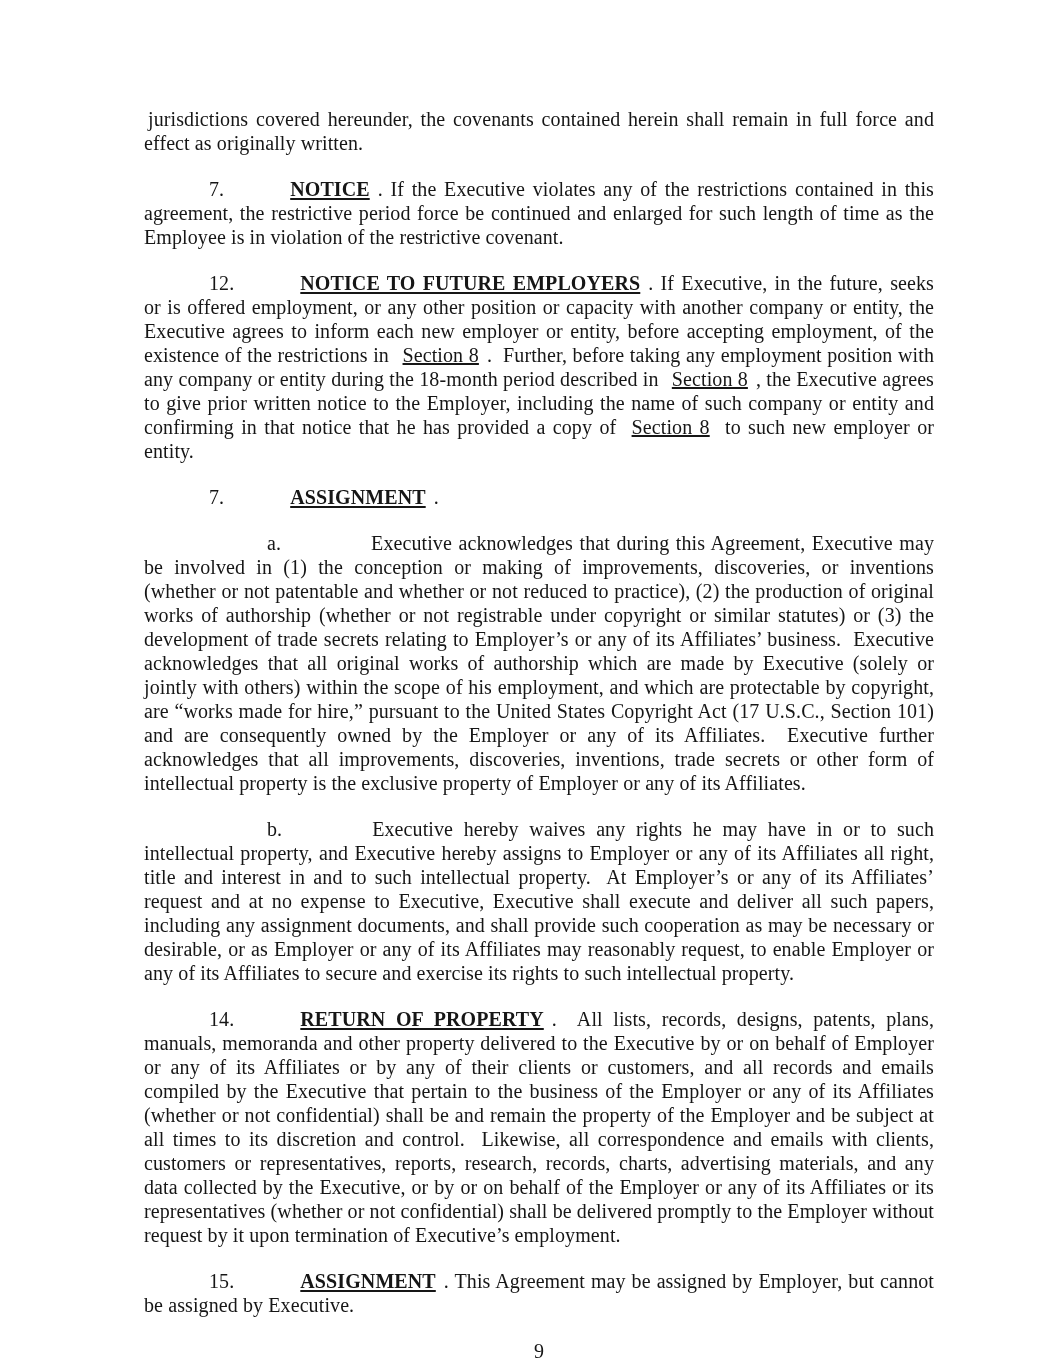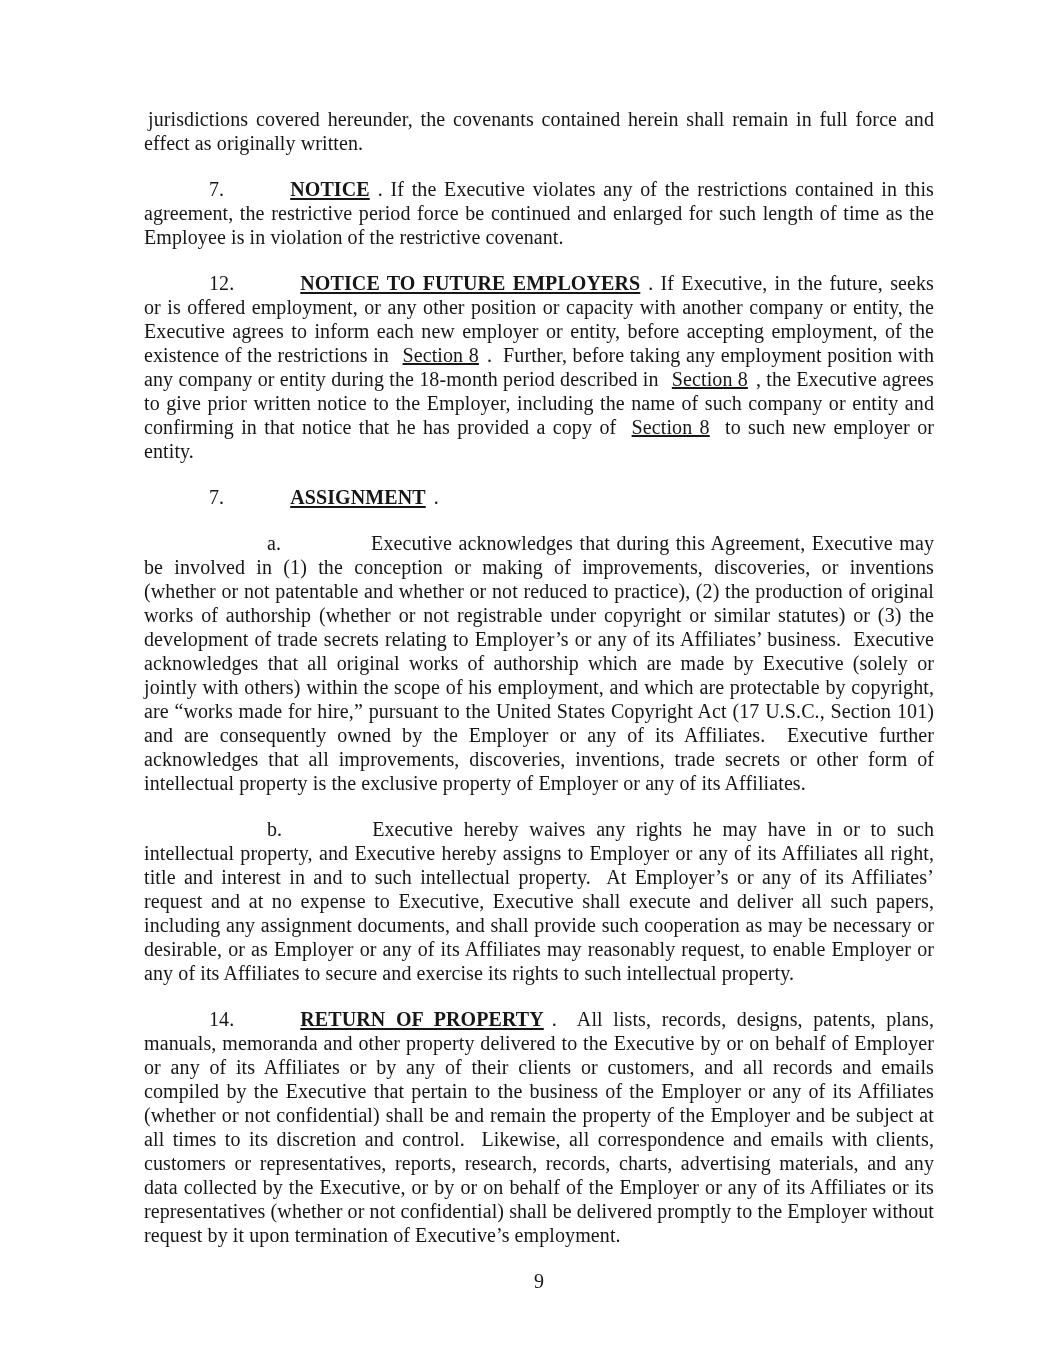--- a/index.html
+++ b/index.html
@@ -50,15 +50,16 @@
 
 <div class="page">
   <div id="document-body">
       <p class="para flush"><span>jurisdictions covered hereunder, the covenants contained herein shall remain in full force and effect as originally written.</span></p>
       <p class="para num"><span>7.</span><span class="tab tab-num"></span><span class="heading">NOTICE</span><span>. If the Executive violates any of the restrictions contained in this agreement, the restrictive period force be continued and enlarged for such length of time as the Employee is in violation of the restrictive covenant.</span></p>
       <p class="para num"><span>12.</span><span class="tab tab-num"></span><span class="heading">NOTICE TO FUTURE EMPLOYERS</span><span>. If Executive, in the future, seeks or is offered employment, or any other position or capacity with another company or entity, the Executive agrees to inform each new employer or entity, before accepting employment, of the existence of the restrictions in </span><span class="uline">Section 8</span><span>.&nbsp; Further, before taking any employment position with any company or entity during the 18-month period described in </span><span class="uline">Section 8</span><span>, the Executive agrees to give prior written notice to the Employer, including the name of such company or entity and confirming in that notice that he has provided a copy of </span><span class="uline">Section 8</span><span> to such new employer or entity.</span></p>
       <p class="para num"><span>7.</span><span class="tab tab-num"></span><span class="heading">ASSIGNMENT</span><span>.</span></p>
       <p class="para sub"><span>a.</span><span class="tab tab-sub"></span><span>Executive acknowledges that during this Agreement, Executive may be involved in (1) the conception or making of improvements, discoveries, or inventions (whether or not patentable and whether or not reduced to practice), (2) the production of original works of authorship (whether or not registrable under copyright or similar statutes) or (3) the development of trade secrets relating to Employer’s or any of its Affiliates’ business.&nbsp; Executive acknowledges that all original works of authorship which are made by Executive (solely or jointly with others) within the scope of his employment, and which are protectable by copyright, are “works made for hire,” pursuant to the United States Copyright Act (17 U.S.C., Section 101) and are consequently owned by the Employer or any of its Affiliates.&nbsp; Executive further acknowledges that all improvements, discoveries, inventions, trade secrets or other form of intellectual property is the exclusive property of Employer or any of its Affiliates.</span></p>
       <p class="para sub"><span>b.</span><span class="tab tab-sub"></span><span>Executive hereby waives any rights he may have in or to such intellectual property, and Executive hereby assigns to Employer or any of its Affiliates all right, title and interest in and to such intellectual property.&nbsp; At Employer’s or any of its Affiliates’ request and at no expense to Executive, Executive shall execute and deliver all such papers, including any assignment documents, and shall provide such cooperation as may be necessary or desirable, or as Employer or any of its Affiliates may reasonably request, to enable Employer or any of its Affiliates to secure and exercise its rights to such intellectual property.</span></p>
       <p class="para num"><span>14.</span><span class="tab tab-num"></span><span class="heading">RETURN OF PROPERTY</span><span>.&nbsp; All lists, records, designs, patents, plans, manuals, memoranda and other property delivered to the Executive by or on behalf of Employer or any of its Affiliates or by any of their clients or customers, and all records and emails compiled by the Executive that pertain to the business of the Employer or any of its Affiliates (whether or not confidential) shall be and remain the property of the Employer and be subject at all times to its discretion and control.&nbsp; Likewise, all correspondence and emails with clients, customers or representatives, reports, research, records, charts, advertising materials, and any data collected by the Executive, or by or on behalf of the Employer or any of its Affiliates or its representatives (whether or not confidential) shall be delivered promptly to the Employer without request by it upon termination of Executive’s employment.</span></p>
+      <p class="para num"><span>15.</span><span class="tab tab-num"></span><span class="heading">ASSIGNMENT</span><span>. This Agreement may be assigned by Employer, but cannot be assigned by Executive.</span></p>
     </div>
   <div class="page-number">9</div>
 </div>
 
 </body></html>

